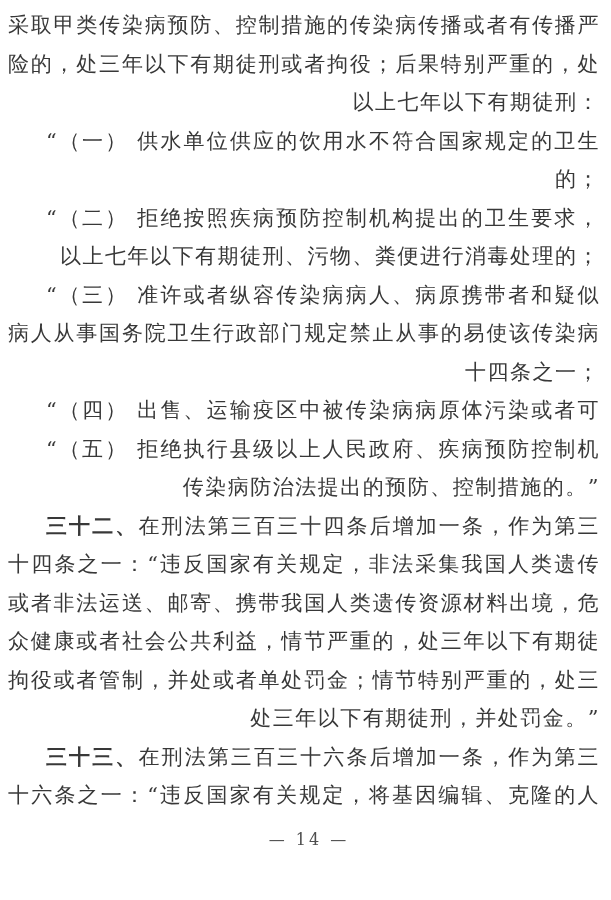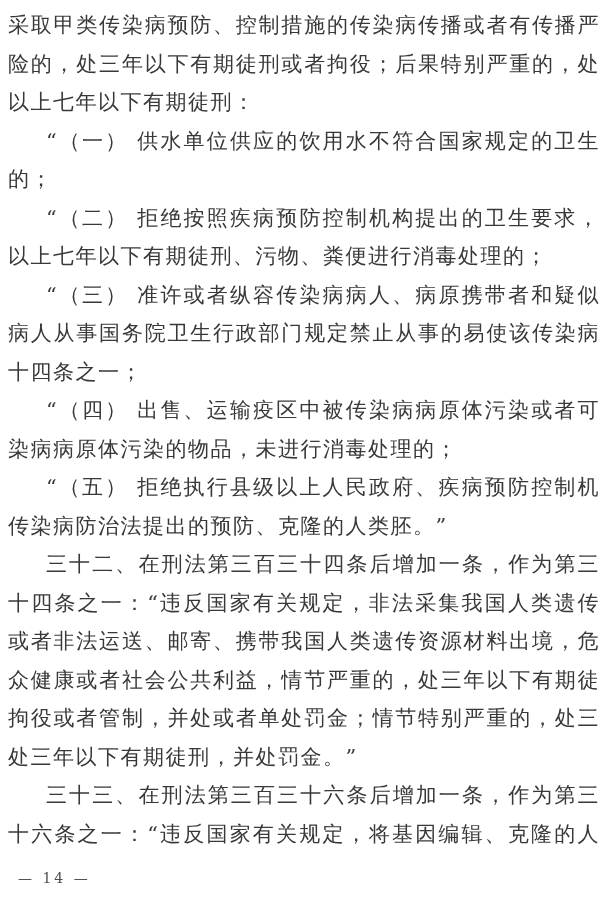--- a/index.html
+++ b/index.html
@@ -21,61 +21,61 @@
     font-family: "DejaVu Serif", "Liberation Serif", serif;
     color: #383838;
   }
   .text-body .line {
     height: 38.5px;
     line-height: 38.5px;
     font-size: 21px;
     letter-spacing: 1.5px;
     white-space: nowrap;
     overflow: hidden;
-    text-align: left;
+    text-align: right;
   }
   .text-body .line.j {
     white-space: normal;
     text-align: justify;
     text-align-last: justify;
     text-justify: inter-character;
   }
   .text-body .line.ind {
     padding-left: 38px;
   }
   .bold-prefix {
-    font-weight: normal;
+    font-weight: bold;
   }
   .footer {
     margin: 15px 0 0 10px;
-    font-size: 14px;
+    font-size: 16px;
     line-height: 20px;
     letter-spacing: 3px;
     color: #4e4e4e;
+    text-align: center;
   }
 </style>
 </head>
 <body>
 
 <div class="page">
   <div class="text-body">
       <div class="line j">采取甲类传染病预防、控制措施的传染病传播或者有传播严重危</div>
       <div class="line j">险的，处三年以下有期徒刑或者拘役；后果特别严重的，处三年</div>
       <div class="line">以上七年以下有期徒刑：</div>
       <div class="line j ind">“（一） 供水单位供应的饮用水不符合国家规定的卫生标准</div>
       <div class="line">的；</div>
       <div class="line j ind">“（二） 拒绝按照疾病预防控制机构提出的卫生要求，对传染</div>
       <div class="line">以上七年以下有期徒刑、污物、粪便进行消毒处理的；</div>
       <div class="line j ind">“（三） 准许或者纵容传染病病人、病原携带者和疑似传染病</div>
       <div class="line j">病人从事国务院卫生行政部门规定禁止从事的易使该传染病扩散</div>
       <div class="line">十四条之一；</div>
       <div class="line j ind">“（四） 出售、运输疫区中被传染病病原体污染或者可能被传</div>
-      <div class="line">染病病原体污染的物品，未进行消毒处理的；</div>
       <div class="line j ind">“（五） 拒绝执行县级以上人民政府、疾病预防控制机构依照</div>
-      <div class="line">传染病防治法提出的预防、克隆的人类胚。”</div>
+      <div class="line">传染病防治法提出的预防、控制措施的。”</div>
       <div class="line j ind"><span class="bold-prefix">三十二、</span>在刑法第三百三十四条后增加一条，作为第三百三</div>
       <div class="line j">十四条之一：“违反国家有关规定，非法采集我国人类遗传资源</div>
       <div class="line j">或者非法运送、邮寄、携带我国人类遗传资源材料出境，危害公</div>
       <div class="line j">众健康或者社会公共利益，情节严重的，处三年以下有期徒刑、</div>
       <div class="line j">拘役或者管制，并处或者单处罚金；情节特别严重的，处三年以</div>
       <div class="line">处三年以下有期徒刑，并处罚金。”</div>
       <div class="line j ind"><span class="bold-prefix">三十三、</span>在刑法第三百三十六条后增加一条，作为第三百三</div>
       <div class="line j">十六条之一：“违反国家有关规定，将基因编辑、克隆的人类胚</div>
     </div>
   <div class="footer">— 14 —</div>

